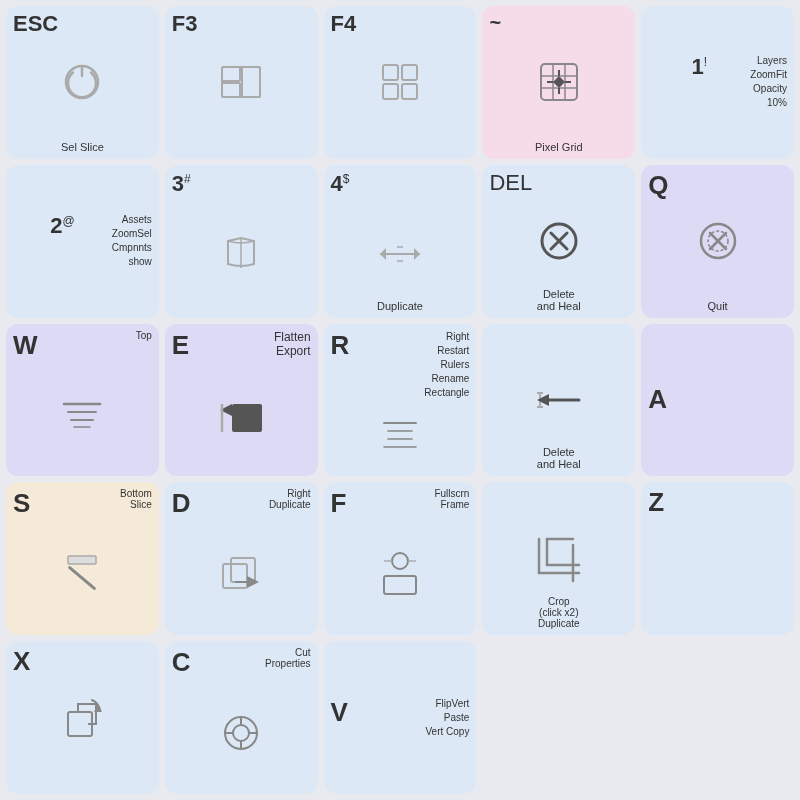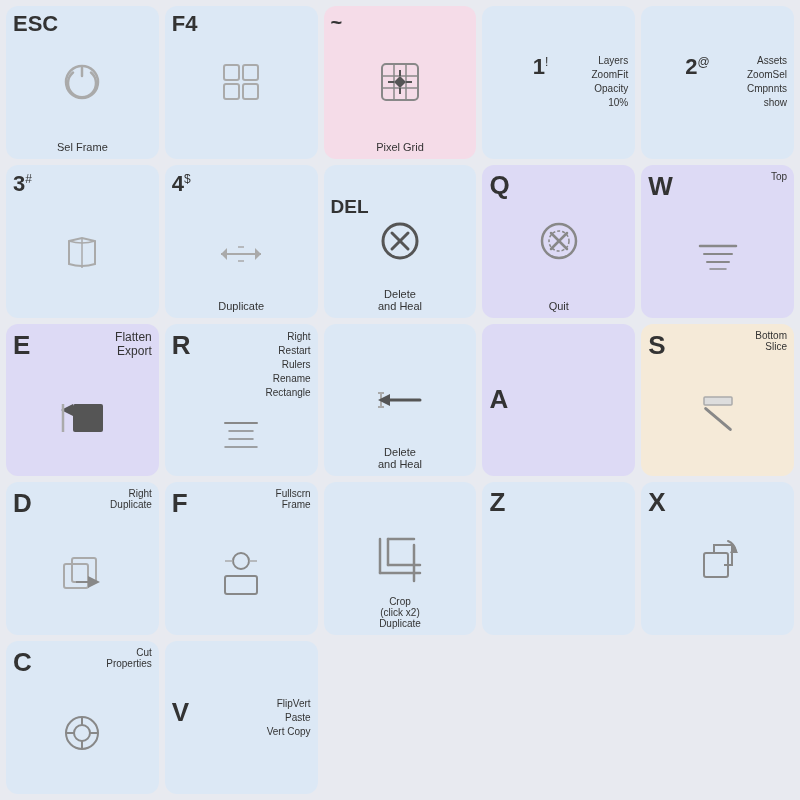--- a/index.html
+++ b/index.html
@@ -67,25 +67,36 @@
 
   <div class="key bg-blue-light">
     <span class="top-left-label">ESC</span>
     <div class="icon-wrap">
       <svg width="38" height="38" viewBox="0 0 38 38">
         <circle cx="19" cy="19" r="16" fill="none" stroke="#aaa" stroke-width="2.5"></circle>
         <line x1="19" y1="5" x2="19" y2="13" stroke="#aaa" stroke-width="2.5" stroke-linecap="round"></line>
         <path d="M10 9.5 A14 14 0 1 0 28 9.5" fill="none" stroke="#aaa" stroke-width="2.5" stroke-linecap="round"></path>
       </svg>
     </div>
-    <span class="bottom-label">Sel Frame</span>
-  </div>
-
-
-
+    <span class="bottom-label">Sel Slice</span>
+  </div>
+
+
+
+  <div class="key bg-blue-light">
+    <span class="top-left-label">F3</span>
+    <div class="icon-wrap">
+      <svg width="42" height="34" viewBox="0 0 42 34">
+        <rect x="2" y="2" width="38" height="30" rx="2" fill="none" stroke="#aaa" stroke-width="2"></rect>
+        <rect x="2" y="2" width="18" height="14" rx="1" fill="none" stroke="#aaa" stroke-width="2"></rect>
+        <rect x="22" y="2" width="18" height="30" rx="1" fill="none" stroke="#aaa" stroke-width="2"></rect>
+        <rect x="2" y="18" width="18" height="14" rx="1" fill="none" stroke="#aaa" stroke-width="2"></rect>
+      </svg>
+    </div>
+  </div>
 
   <div class="key bg-blue-light">
     <span class="top-left-label">F4</span>
     <div class="icon-wrap">
       <svg width="38" height="38" viewBox="0 0 38 38">
         <rect x="2" y="2" width="15" height="15" rx="2" fill="none" stroke="#aaa" stroke-width="2"></rect>
         <rect x="21" y="2" width="15" height="15" rx="2" fill="none" stroke="#aaa" stroke-width="2"></rect>
         <rect x="2" y="21" width="15" height="15" rx="2" fill="none" stroke="#aaa" stroke-width="2"></rect>
         <rect x="21" y="21" width="15" height="15" rx="2" fill="none" stroke="#aaa" stroke-width="2"></rect>
       </svg>
@@ -148,21 +159,21 @@
         <polygon points="36,5 42,11 36,17" fill="#aaa"></polygon>
         <polygon points="8,5 2,11 8,17" fill="#aaa"></polygon>
         <line x1="19" y1="4" x2="25" y2="4" stroke="#aaa" stroke-width="1.5"></line>
         <line x1="19" y1="18" x2="25" y2="18" stroke="#aaa" stroke-width="1.5"></line>
       </svg>
     </div>
     <span class="bottom-label">Duplicate</span>
   </div>
 
   <div class="key bg-blue-light">
-    <span style="position:absolute;top:5px;left:7px;font-size:19px;font-weight:700;margin-top:26px;">DEL</span>
+    <span style="position:absolute;top:5px;left:7px;font-size:22px;font-weight:400;">DEL</span>
     <div class="icon-wrap">
       <svg width="42" height="42" viewBox="0 0 42 42">
         <circle cx="21" cy="21" r="17" fill="none" stroke="#555" stroke-width="3"></circle>
         <line x1="13" y1="13" x2="29" y2="29" stroke="#555" stroke-width="3" stroke-linecap="round"></line>
         <line x1="29" y1="13" x2="13" y2="29" stroke="#555" stroke-width="3" stroke-linecap="round"></line>
       </svg>
     </div>
     <span class="bottom-label">Delete<br>and Heal</span>
   </div>
 

